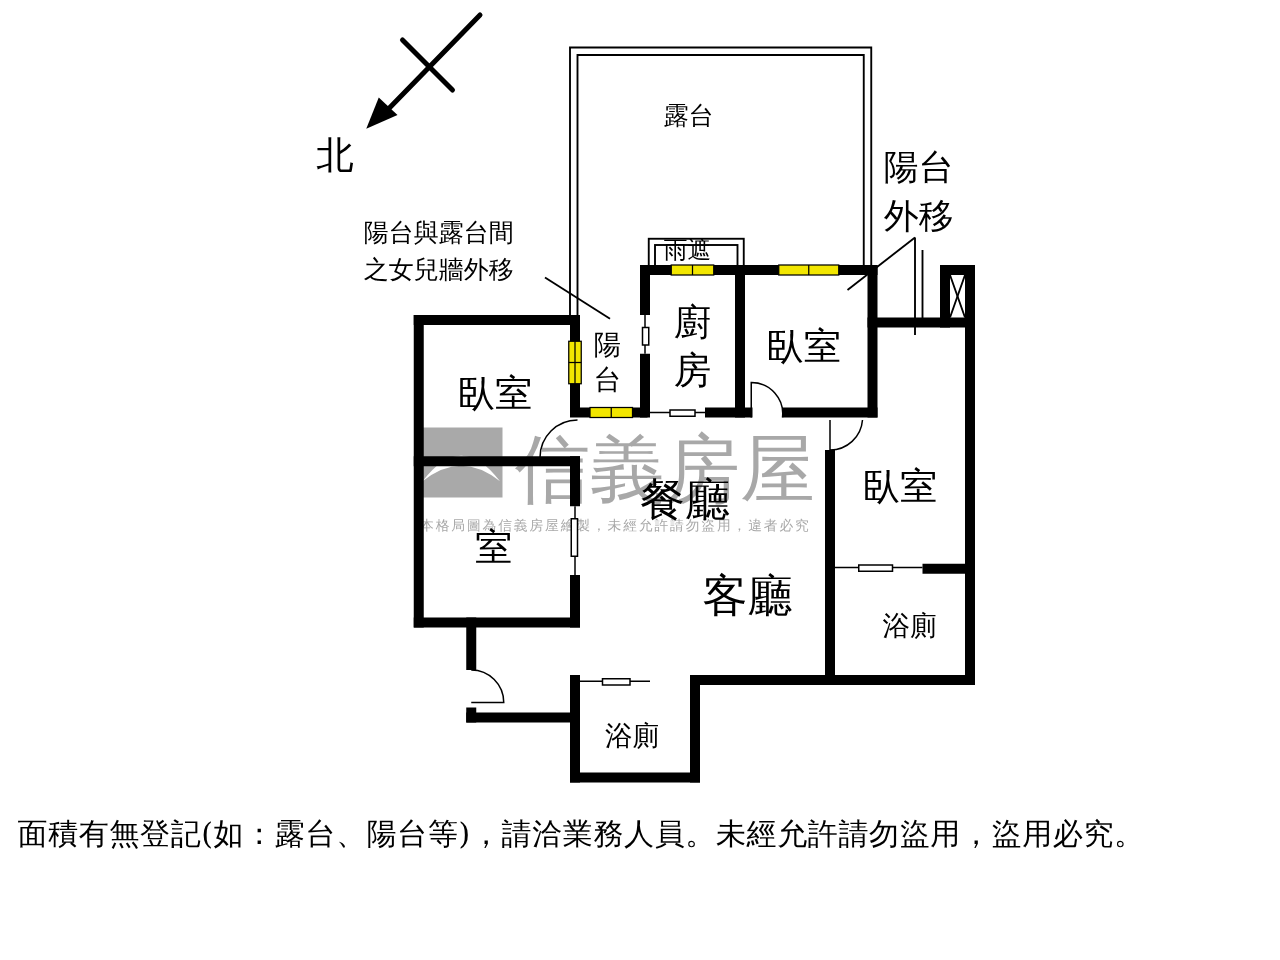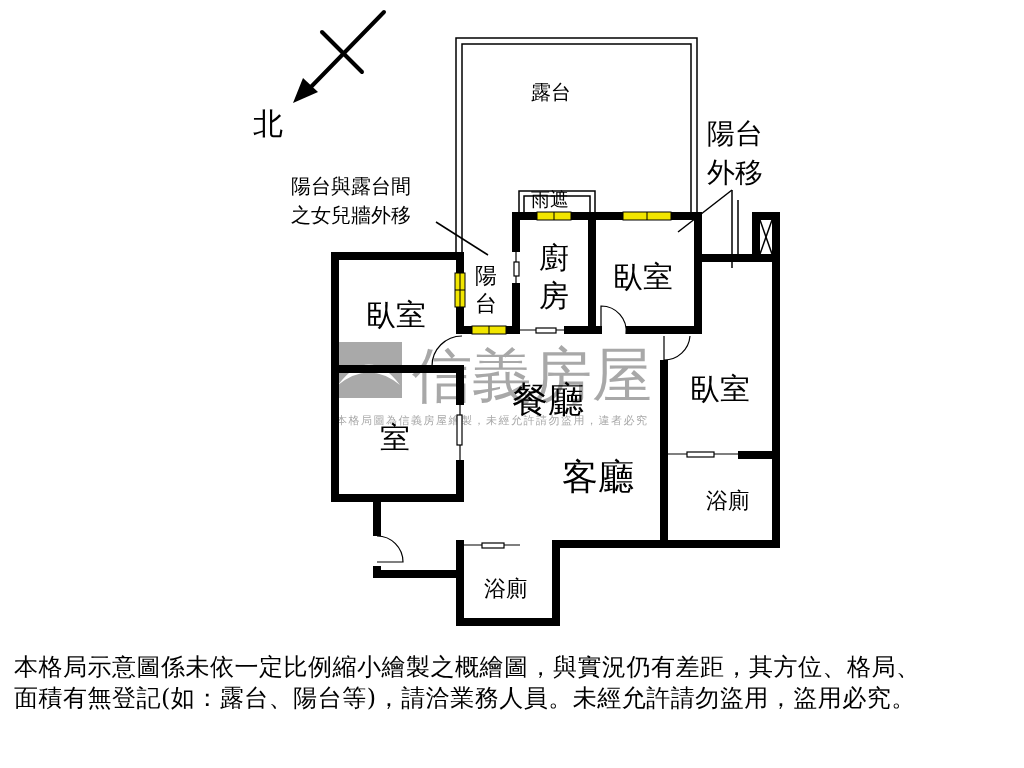--- a/index.html
+++ b/index.html
@@ -140,15 +140,14 @@
   <text class="lbl" x="366" y="325" font-size="30">臥室</text>
   <text class="lbl" x="380" y="448" font-size="30">室</text>
   <text class="lbl" x="690" y="399" font-size="30">臥室</text>
   <text class="lbl" x="512" y="412" font-size="36">餐廳</text>
   <text class="lbl" x="562" y="489" font-size="36">客廳</text>
   <text class="lbl" x="706" y="508" font-size="22">浴廁</text>
   <text class="lbl" x="484" y="596" font-size="22">浴廁</text>
 </svg>
 
 <div id="disclaimer">
-  <div>本格局示意圖係未依一定比例縮小繪製之概繪圖，與實況仍有差距，其方位、格局、</div>
   <div>面積有無登記(如：露台、陽台等)，請洽業務人員。未經允許請勿盜用，盜用必究。</div>
 </div>
 
 </body></html>

